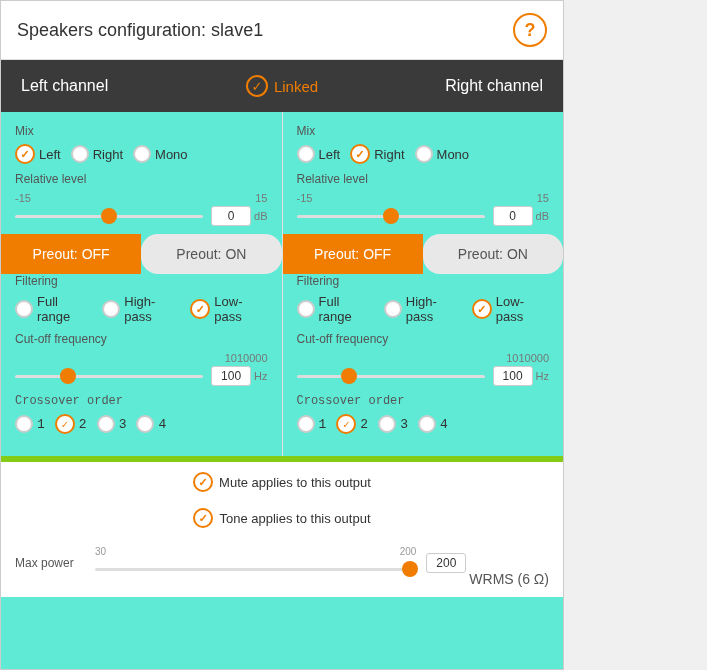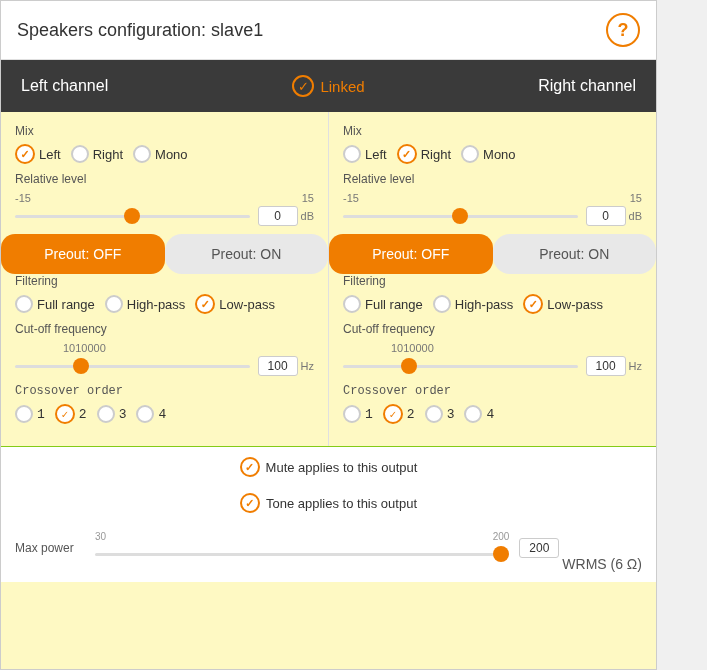--- a/index.html
+++ b/index.html
@@ -5,22 +5,22 @@
     * { box-sizing: border-box; margin: 0; padding: 0; }
     body {
       font-family: 'Segoe UI', Arial, sans-serif;
       font-size: 13px;
       background: #f0f0f0;
       width: 707px;
       min-height: 670px;
     }
 
     .window {
-      background: #fef9c3;
-      width: 657px;
+      background: #5eead4;
+      width: 564px;
       min-height: 670px;
       border: 1px solid #ccc;
     }
 
     .title-bar {
       background: #fff;
       padding: 12px 16px;
       display: flex;
       align-items: center;
       justify-content: space-between;
@@ -85,21 +85,21 @@
       background: transparent;
       display: flex;
       align-items: center;
       justify-content: center;
       color: #f07d00;
       font-size: 13px;
     }
 
     .content {
       display: flex;
-      border-bottom: 1px solid #84cc16;
+      border-bottom: 6px solid #84cc16;
     }
 
     .channel-panel {
       flex: 1;
       padding: 12px 14px 14px 14px;
     }
 
     .channel-panel.right {
       border-left: 1px solid #e0e0e0;
     }
@@ -238,21 +238,20 @@
       height: 40px;
       border: none;
       cursor: pointer;
       font-size: 14px;
       font-weight: 500;
     }
 
     .preout-btn.active-off {
       background: #f07d00;
       color: #fff;
-      border-radius: 14px;
     }
 
     .preout-btn.inactive {
       background: #e8e8e8;
       color: #555;
       border-radius: 17px;
     }
 
     .filter-section {
       padding-top: 0;
@@ -263,21 +262,21 @@
       color: #555;
       margin-bottom: 6px;
     }
 
     .cutoff-section {
       margin-top: 8px;
     }
 
     .cutoff-header-row {
       display: flex;
-      justify-content: flex-start;
+      justify-content: flex-end;
       font-size: 11px;
       color: #777;
       margin-bottom: 2px;
       margin-left: 48px;
     }
 
     .crossover-section {
       margin-top: 8px;
       font-family: Liberation Mono, monospace;
     }

